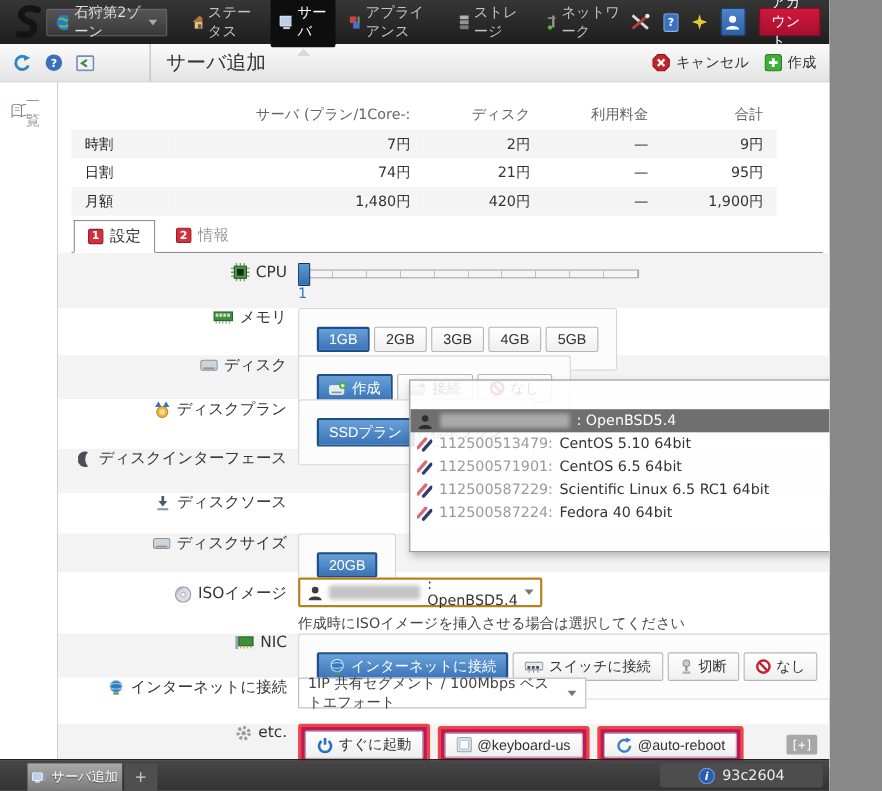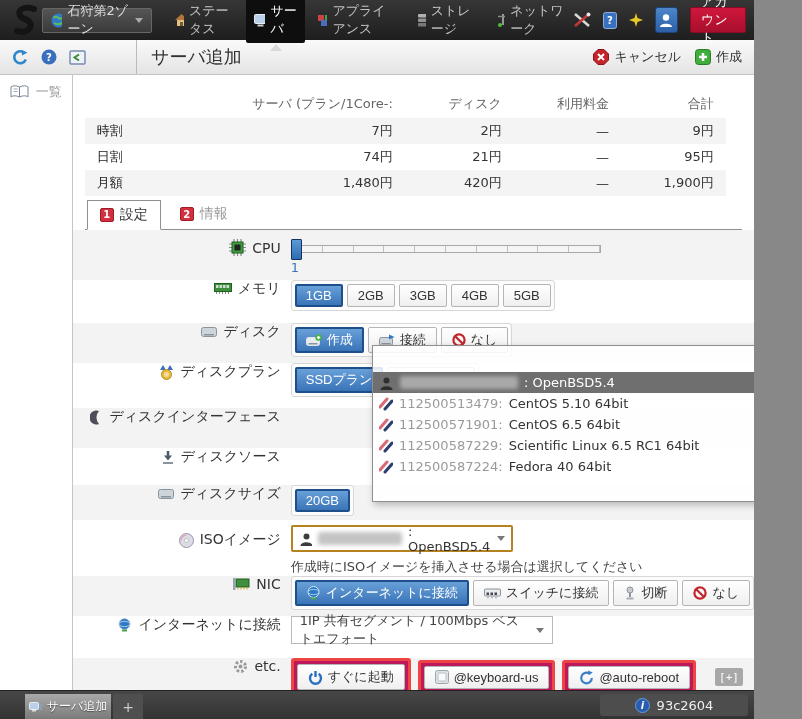--- a/index.html
+++ b/index.html
@@ -67,21 +67,21 @@
   .row-inet { height:42px; }
   .row-etc { height:40px; }
 
   
   .slider-wrap { width:310px; }
   .slider-track { position:relative; height:8px; border:1px solid #a8a8a8; background:#f5f5f5 repeating-linear-gradient(90deg,transparent 0 29.8px,#bfbfbf 29.8px 30.8px); margin-top:6px; }
   .slider-handle { position:absolute; left:-1px; top:-7px; width:11px; height:21px; background:linear-gradient(#5b9bd5,#2f6cb3); border:1px solid #16335f; border-radius:1px; cursor:pointer; }
   .slider-value { color:#3b76bc; font-size:13px; margin-top:7px; }
 
   
-  .btn-group { display:inline-flex; gap:4px; background:#fcfcfc; border:1px solid #d7d7d7; padding:3px; border-radius:3px; }
+  .btn-group { display:inline-flex; gap:4px; background:#fcfcfc; border:1px solid #d7d7d7; padding:16px; border-radius:3px; }
   .tbtn { display:inline-flex; align-items:center; gap:5px; border:1px solid #b5b5b5; background:linear-gradient(#fff,#efefef); padding:3px 10px; font-size:13px; color:#333; border-radius:2px; cursor:pointer; white-space:nowrap; }
   .tbtn.selected { background:linear-gradient(#68a0d8,#3a74b8); border:2px solid #1d4f8b; color:#fff; padding:2px 9px; }
   .solo-group { display:inline-flex; background:#be185d; border:3px solid #ef4444; padding:3px; border-radius:3px; margin-right:7px; }
 
   
   .select-box { display:inline-flex; align-items:center; gap:6px; border:1px solid #b9b9b9; background:#fff; padding:0 8px; height:28px; font-size:13px; color:#444; cursor:pointer; }
   .iso-select { width:222px; height:27px; border:2px solid #b5821e; border-radius:2px; padding:0 6px; color:#333; }
   .inet-select { width:262px; }
   .select-caret { margin-left:auto; width:0; height:0; border-left:4px solid transparent; border-right:4px solid transparent; border-top:5px solid #777; }
   .iso-note { font-size:13px; color:#444; margin-top:6px; }

